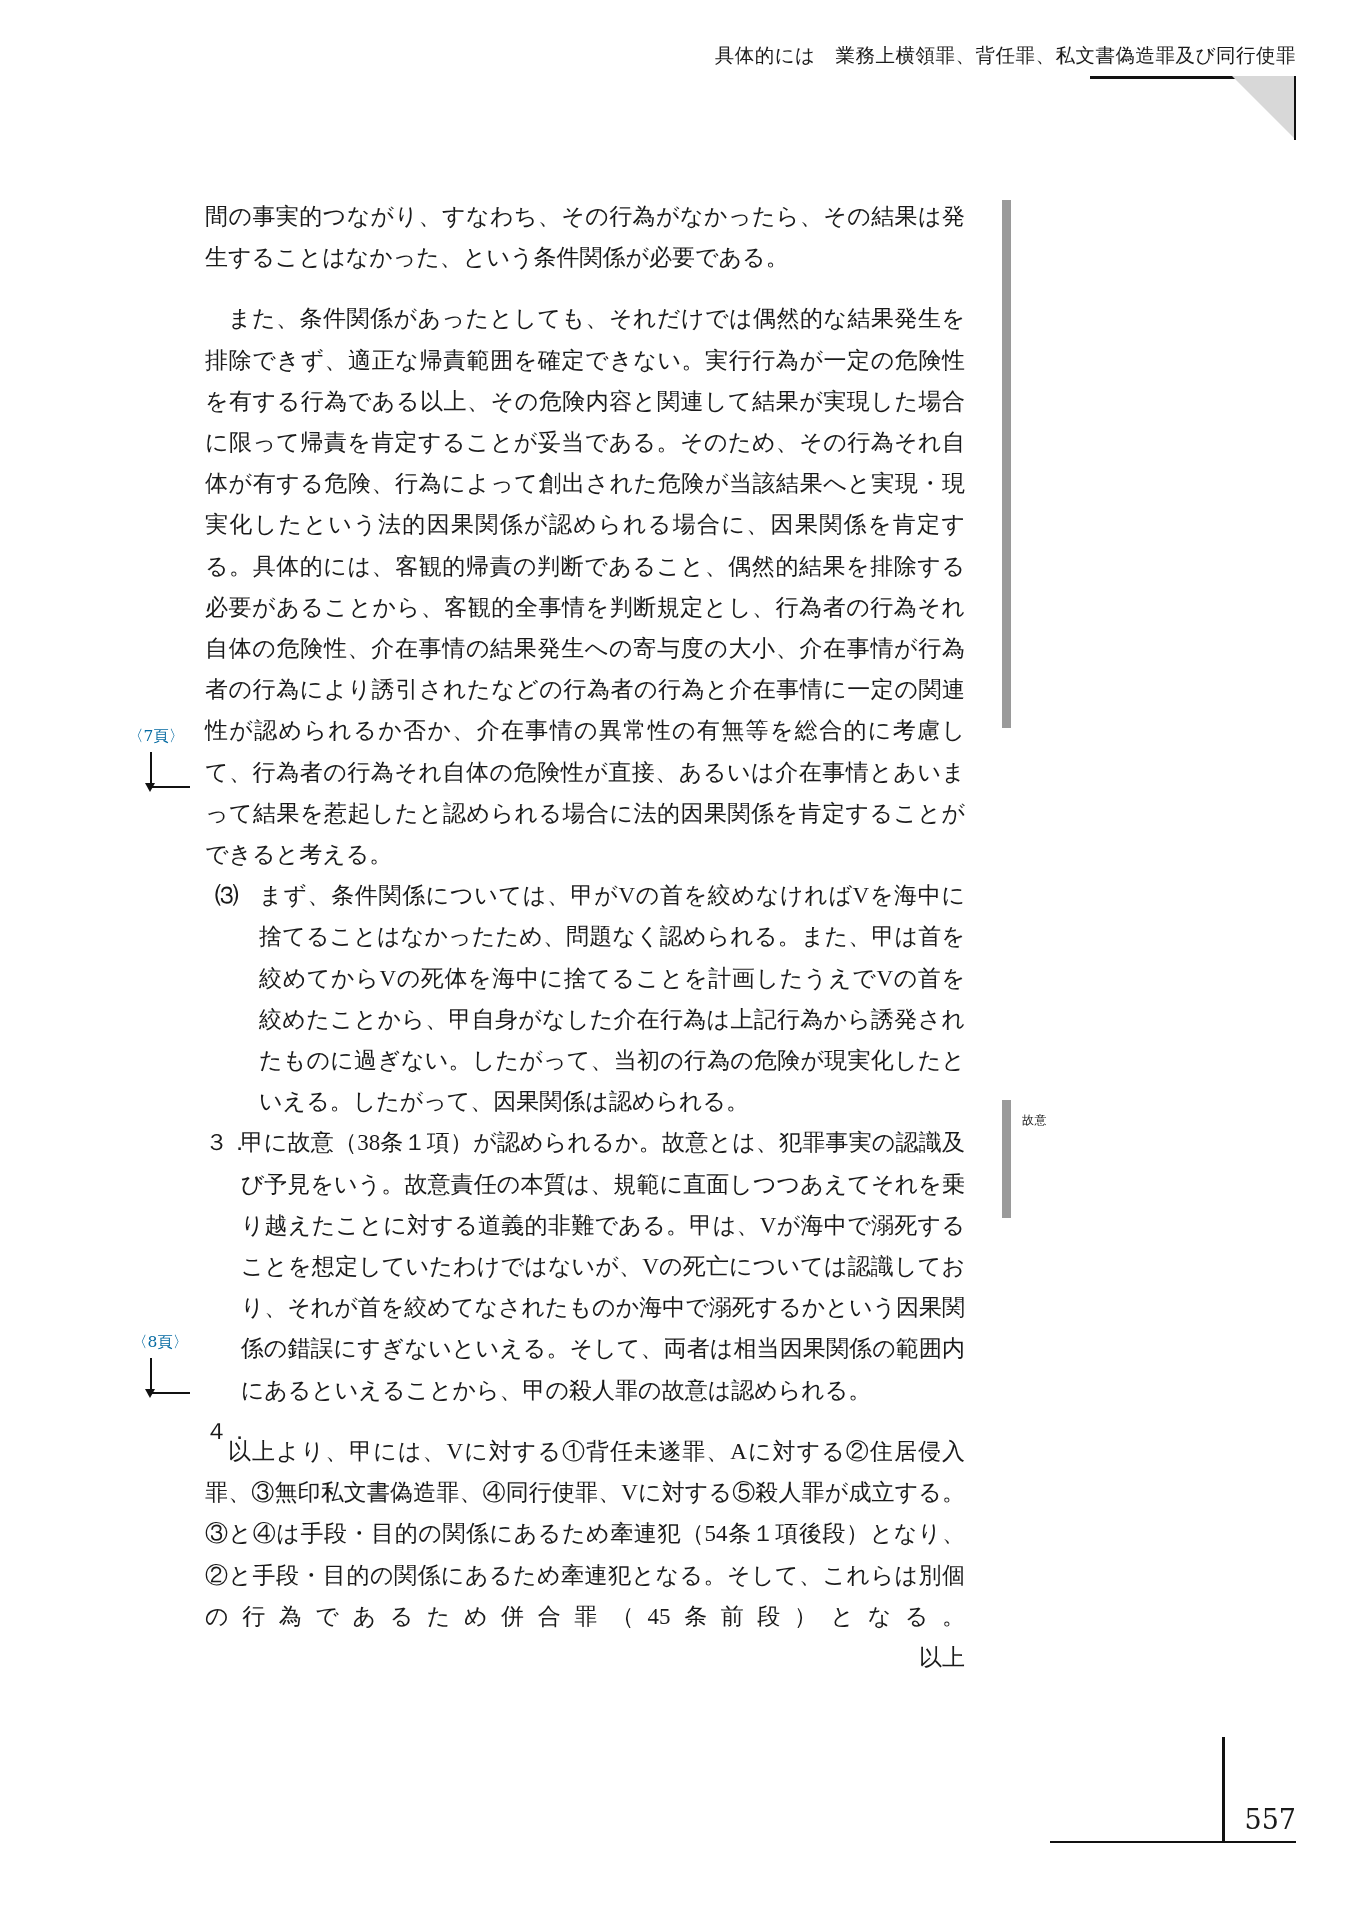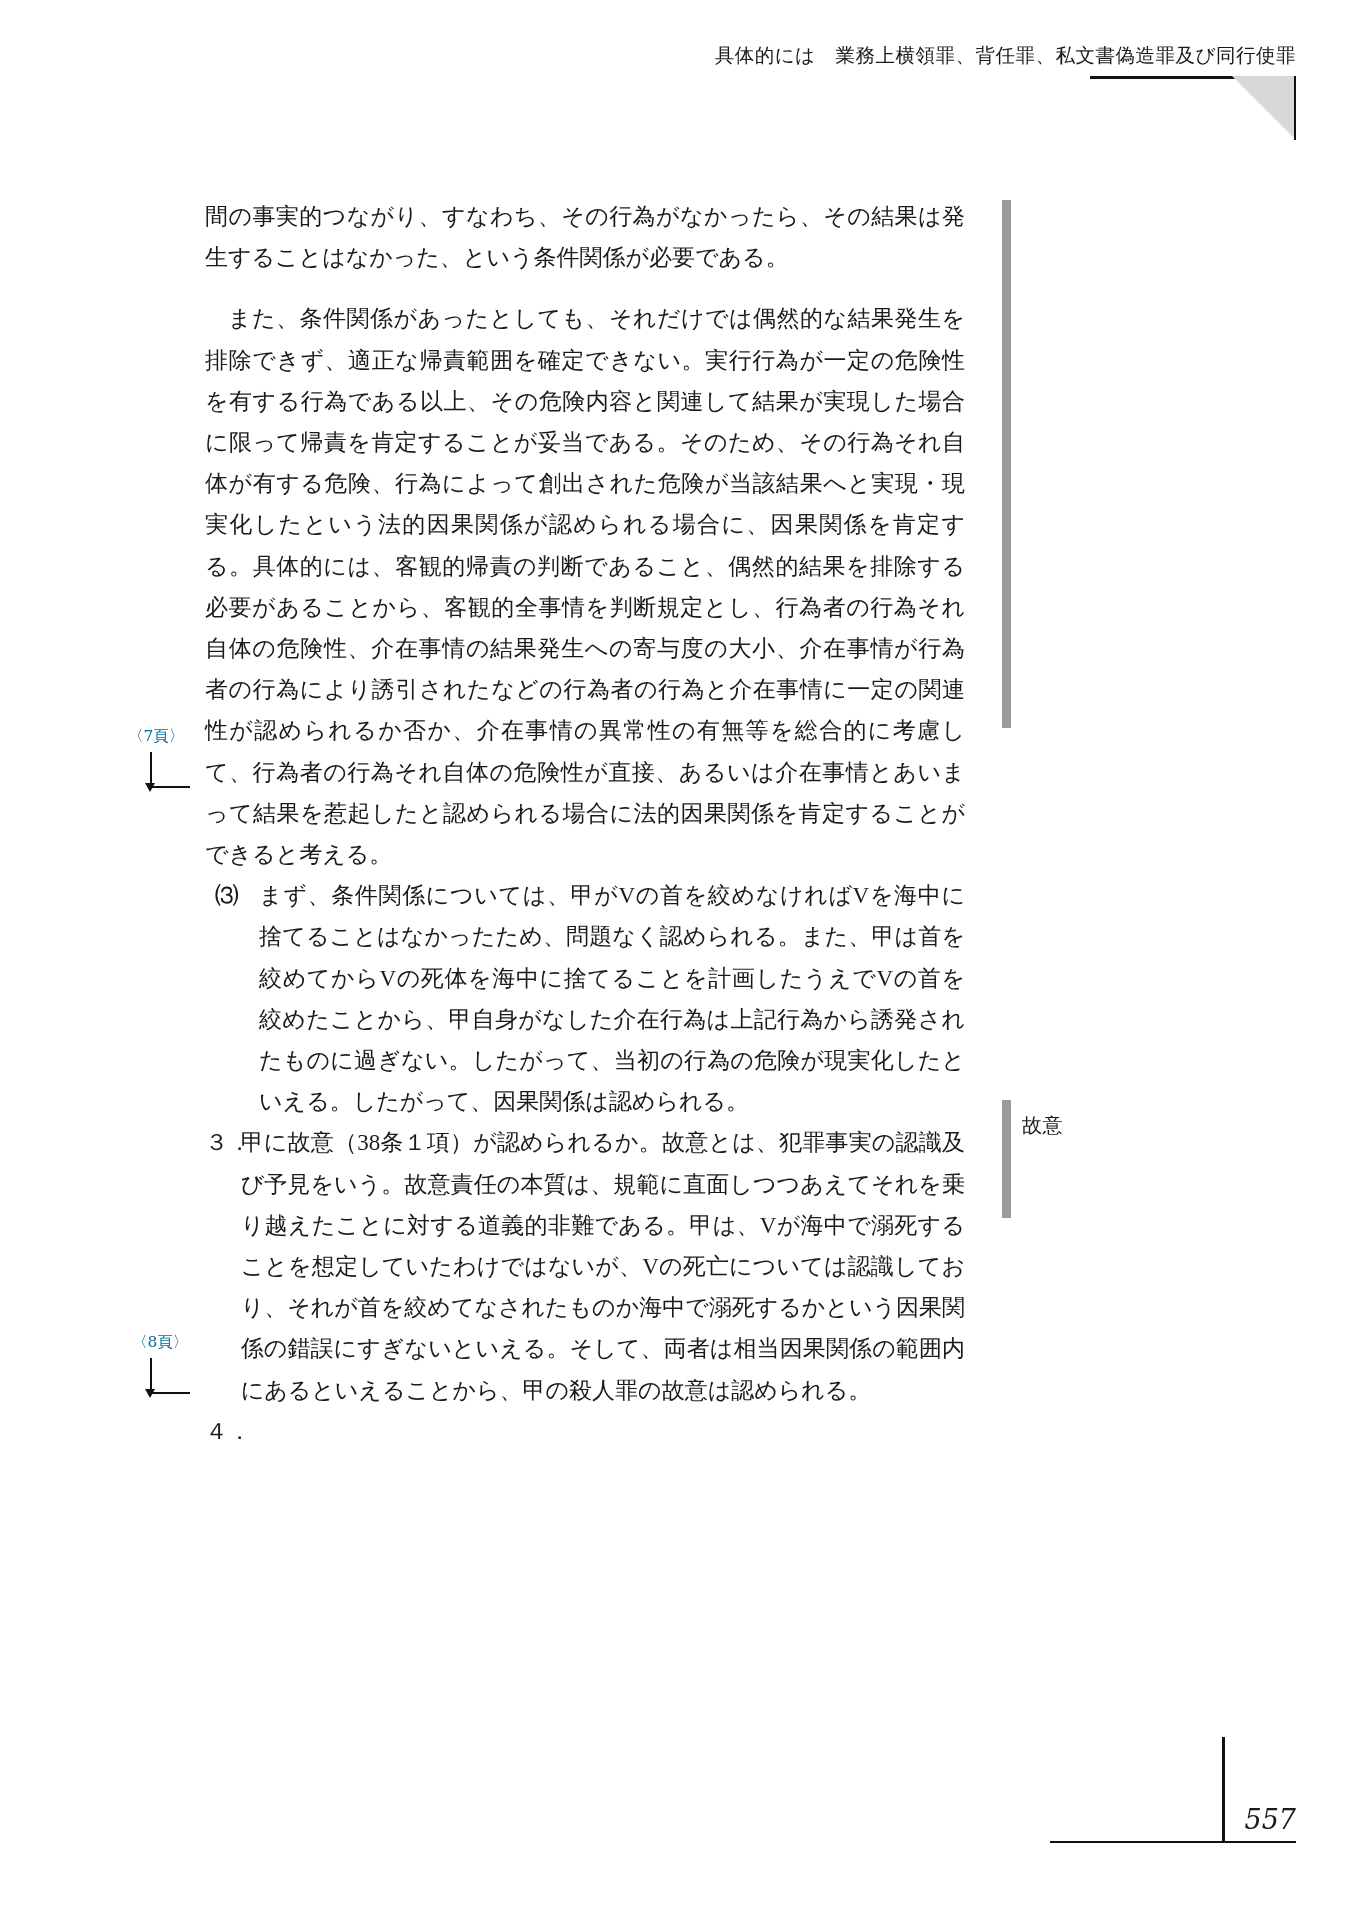--- a/index.html
+++ b/index.html
@@ -129,21 +129,21 @@
   .vbar {
     position: absolute;
     width: 9px;
     background: #9a9a9a;
   }
   .vbar-1 { left: 1002px; top: 200px; height: 528px; }
   .vbar-2 { left: 1002px; top: 1100px; height: 118px; }
 
   .margin-label {
     position: absolute;
-    font-size: 20px;
+    font-size: 12px;
     font-family: Liberation Sans, sans-serif;
     letter-spacing: 0.5px;
     white-space: nowrap;
   }
   .label-koi { left: 1022px; top: 1112px; }
 
   
   .footer-rule {
     position: absolute;
     bottom: 77px;
@@ -159,21 +159,20 @@
     width: 2.5px;
     height: 106px;
     background: #111;
   }
   .page-number {
     position: absolute;
     bottom: 85px;
     right: 54px;
     font-size: 27px;
     font-family: "DejaVu Serif", "Liberation Serif", serif;
-    font-style: italic;
   }
 </style>
 </head>
 <body>
 
 <div class="page-header">具体的には　業務上横領罪、背任罪、私文書偽造罪及び同行使罪</div>
 <div class="header-rule"></div>
 <div class="corner-tri"></div>
 <div class="header-vert"></div>
 
@@ -201,18 +200,19 @@
 
   <p class="para item-3 hang">
     <span class="marker">３．</span><span>甲に故意（38条１項）が認められるか。故意とは、犯罪事実の認識及び予見をいう。故意責任の本質は、規範に直面しつつあえてそれを乗り越えたことに対する道義的非難である。甲は、Vが海中で溺死することを想定していたわけではないが、Vの死亡については認識しており、それが首を絞めてなされたものか海中で溺死するかという因果関係の錯誤にすぎないといえる。そして、両者は相当因果関係の範囲内にあるといえることから、甲の殺人罪の故意は認められる。</span>
   </p>
 
   <p class="para item-4 hang">
     <span class="marker">４．</span>
   </p>
 
 
+  <p class="para indent-1"><span>以上より、甲には、Vに対する①背任未遂罪、Aに対する②住居侵入罪、③無印私文書偽造罪、④同行使罪、Vに対する⑤殺人罪が成立する。③と④は手段・目的の関係にあるため牽連犯（54条１項後段）となり、②と手段・目的の関係にあるため牽連犯となる。そして、これらは別個の行為であるため併合罪（45条前段）となる。</span><span style="display:inline-block;width:100%;text-align:right;">以上</span></p>
 
 </div>
 
 <div class="footer-rule"></div>
 <div class="footer-vert"></div>
 <div class="page-number">557</div>
 
 </body></html>

